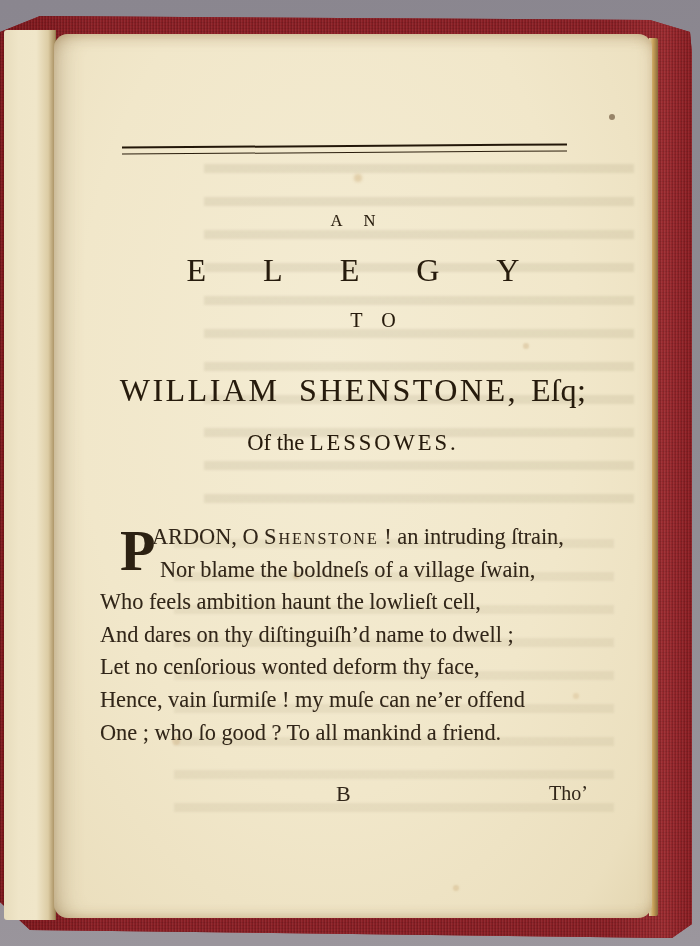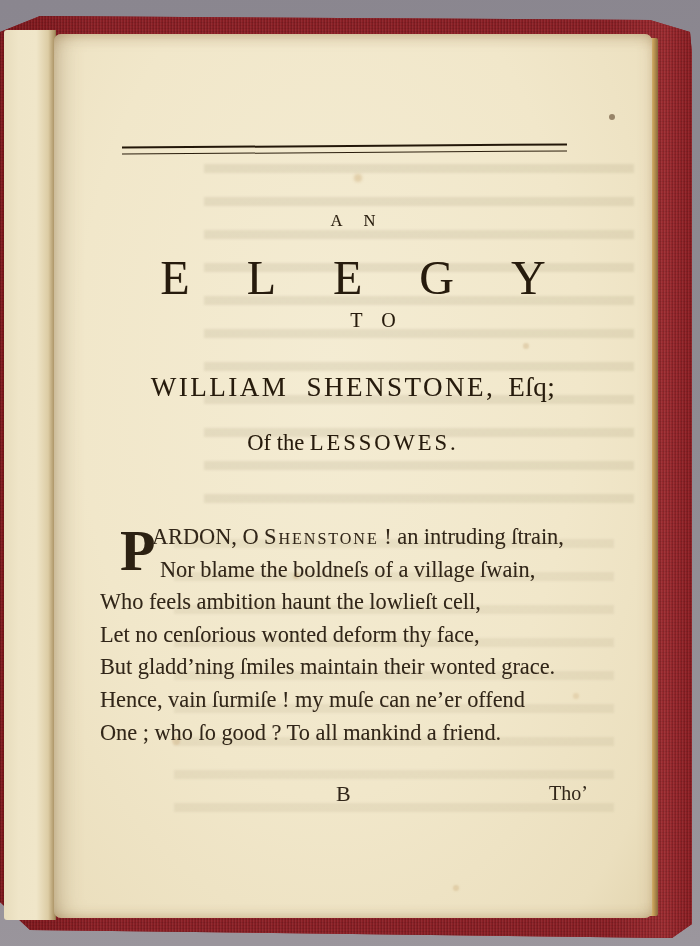--- a/index.html
+++ b/index.html
@@ -28,21 +28,21 @@
   
   .gilt{
     position:absolute;left:649px;top:38px;width:9px;height:878px;
     background:linear-gradient(90deg,#e0d2a8 0%,#c9a25b 45%,#8a6a3a 100%);
     border-radius:0 2px 2px 0;
   }
   
   .page{
     position:absolute;left:54px;top:34px;width:598px;height:884px;
     background:radial-gradient(ellipse at 46% 38%,#f4ecd3 0%,#f1e7ca 55%,#ebdfbe 88%,#e3d5b0 100%);
-    border-radius:7px;
+    border-radius:14px;
     box-shadow:
       inset 16px 0 26px -14px rgba(120,90,50,.45),
       inset -8px 0 16px -10px rgba(150,110,60,.30),
       inset 0 10px 16px -10px rgba(140,95,45,.40),
       inset 0 -8px 14px -10px rgba(140,95,45,.35);
     color:#312619;
   }
   .page > div{position:absolute;}
   
   .showthrough{
@@ -66,25 +66,25 @@
   .rule{
     left:68px;top:111px;width:445px;height:5px;
     border-top:2.6px solid #231709;border-bottom:1.4px solid #2a1d0c;
     transform:rotate(-0.4deg);
   }
   
   .h{left:0;width:100%;text-align:center;line-height:1;color:#261b0d;white-space:nowrap;
      text-shadow:0.3px 0.4px 0 rgba(90,70,40,.28);}
   .h-an{top:179px;font-size:16.5px;}
   .ls-an{letter-spacing:21px;margin-right:-21px;}
-  .h-elegy{top:220px;font-size:48px;}
+  .h-elegy{top:220px;font-size:32px;}
   .ls-elegy{letter-spacing:57px;margin-right:-57px;}
   .h-to{top:276px;font-size:20px;padding-left:20px;}
   .ls-to{letter-spacing:19px;margin-right:-19px;}
-  .h-name{top:340px;font-size:27px;}
+  .h-name{top:340px;font-size:32px;}
   .ls-name{letter-spacing:2.5px;word-spacing:9px;}
   .esq{margin-left:13px;letter-spacing:.5px;}
   .h-lessowes{top:398px;font-size:22.5px;}
   .ls-estate{letter-spacing:3px;}
   
   .poem{
     left:46px;top:487px;width:540px;
     font-size:22.3px;line-height:32.6px;white-space:nowrap;
     text-shadow:0.3px 0.3px 0 rgba(90,70,40,.22);
   }
@@ -128,22 +128,22 @@
     <div class="h h-lessowes">
       <span>Of the</span>
       <span class="ls-estate">LESSOWES.</span>
     </div>
 
     <div class="poem">
       <span class="dropcap">P</span>
       <div class="pline"><span>ARDON, O </span><span class="sc">Shenstone</span><span> ! an intruding ſtrain,</span></div>
       <div class="pline indent2">Nor blame the boldneſs of a village ſwain,</div>
       <div class="pline">Who feels ambition haunt the lowlieſt cell,</div>
+      <div class="pline">And dares on thy diſtinguiſh’d name to dwell ;</div>
       <div class="pline">Let no cenſorious wonted deform thy face,</div>
-      <div class="pline">But gladd’ning ſmiles maintain their wonted grace.</div>
       <div class="pline">Hence, vain ſurmiſe ! my muſe can ne’er offend</div>
       <div class="pline">One ; who ſo good ?  To all mankind a friend.</div>
     </div>
 
     <div class="sig">B</div>
     <div class="catch">Tho’</div>
   </div>
 </div>
 
 </body></html>

